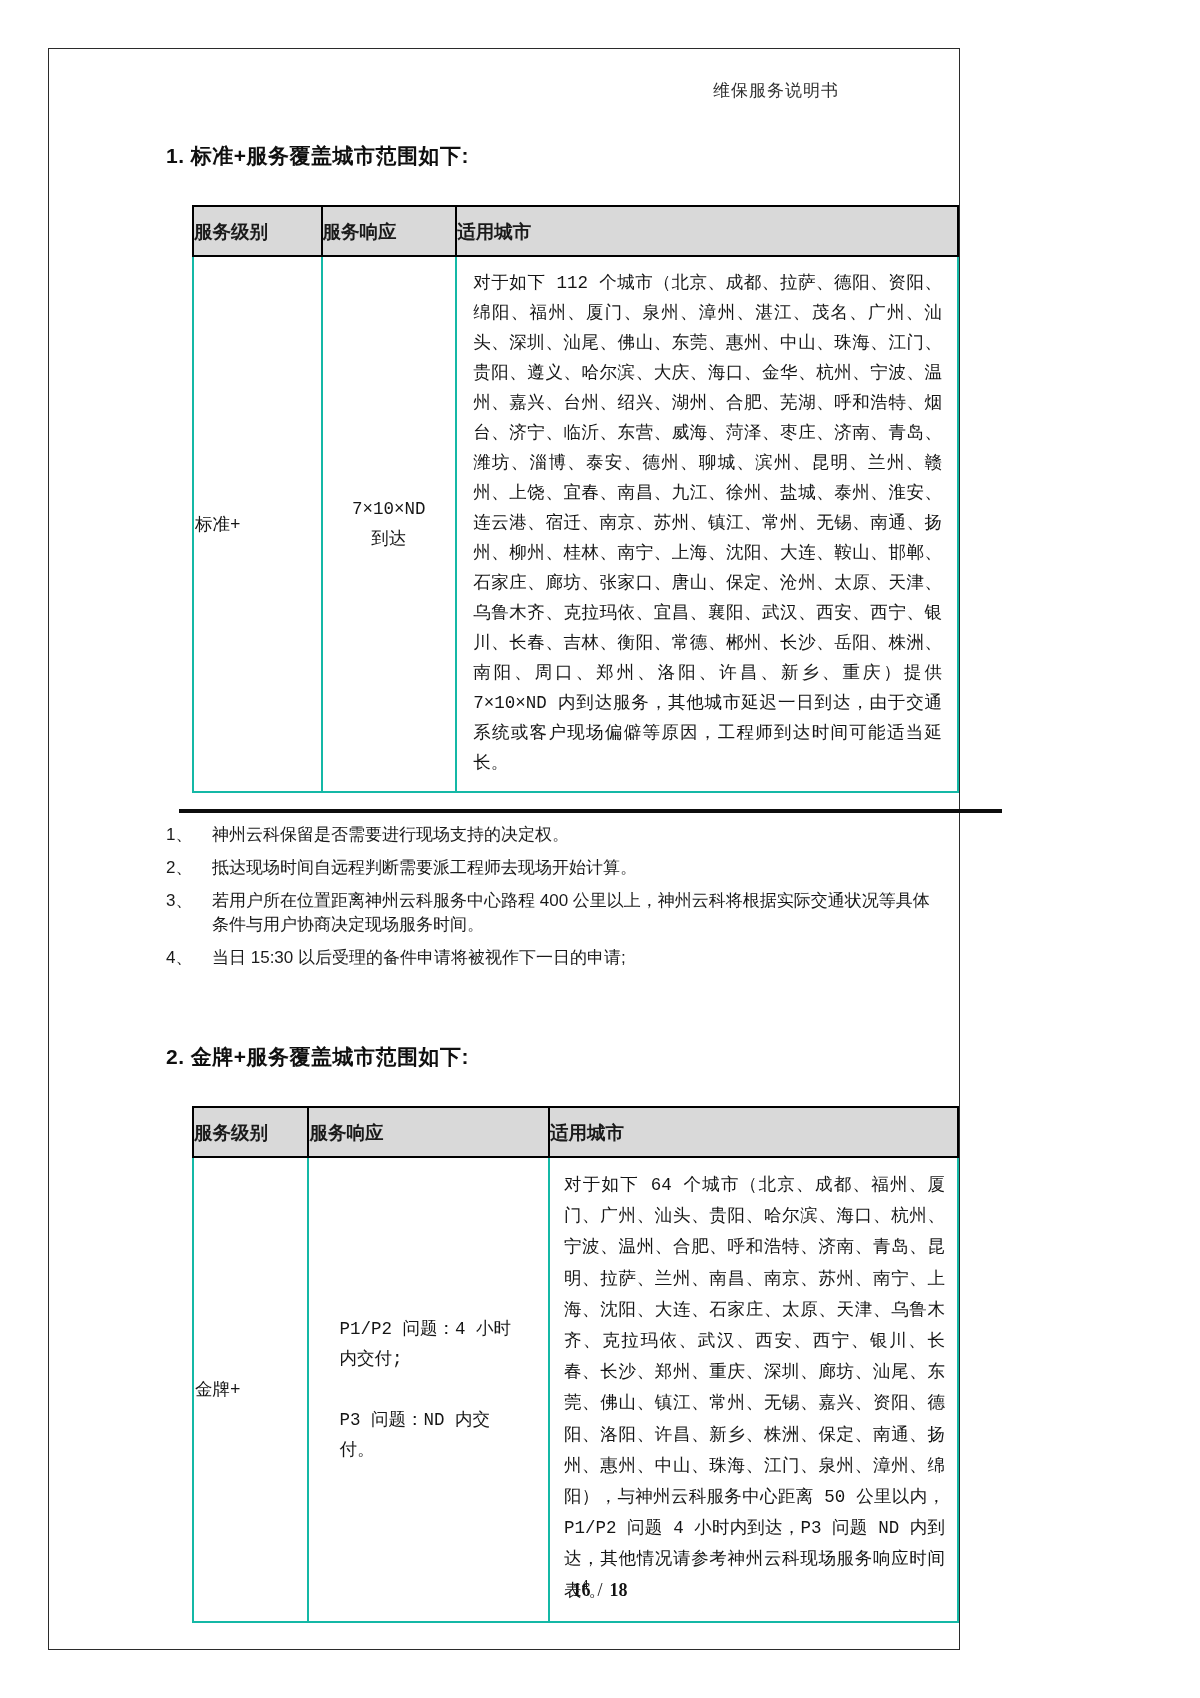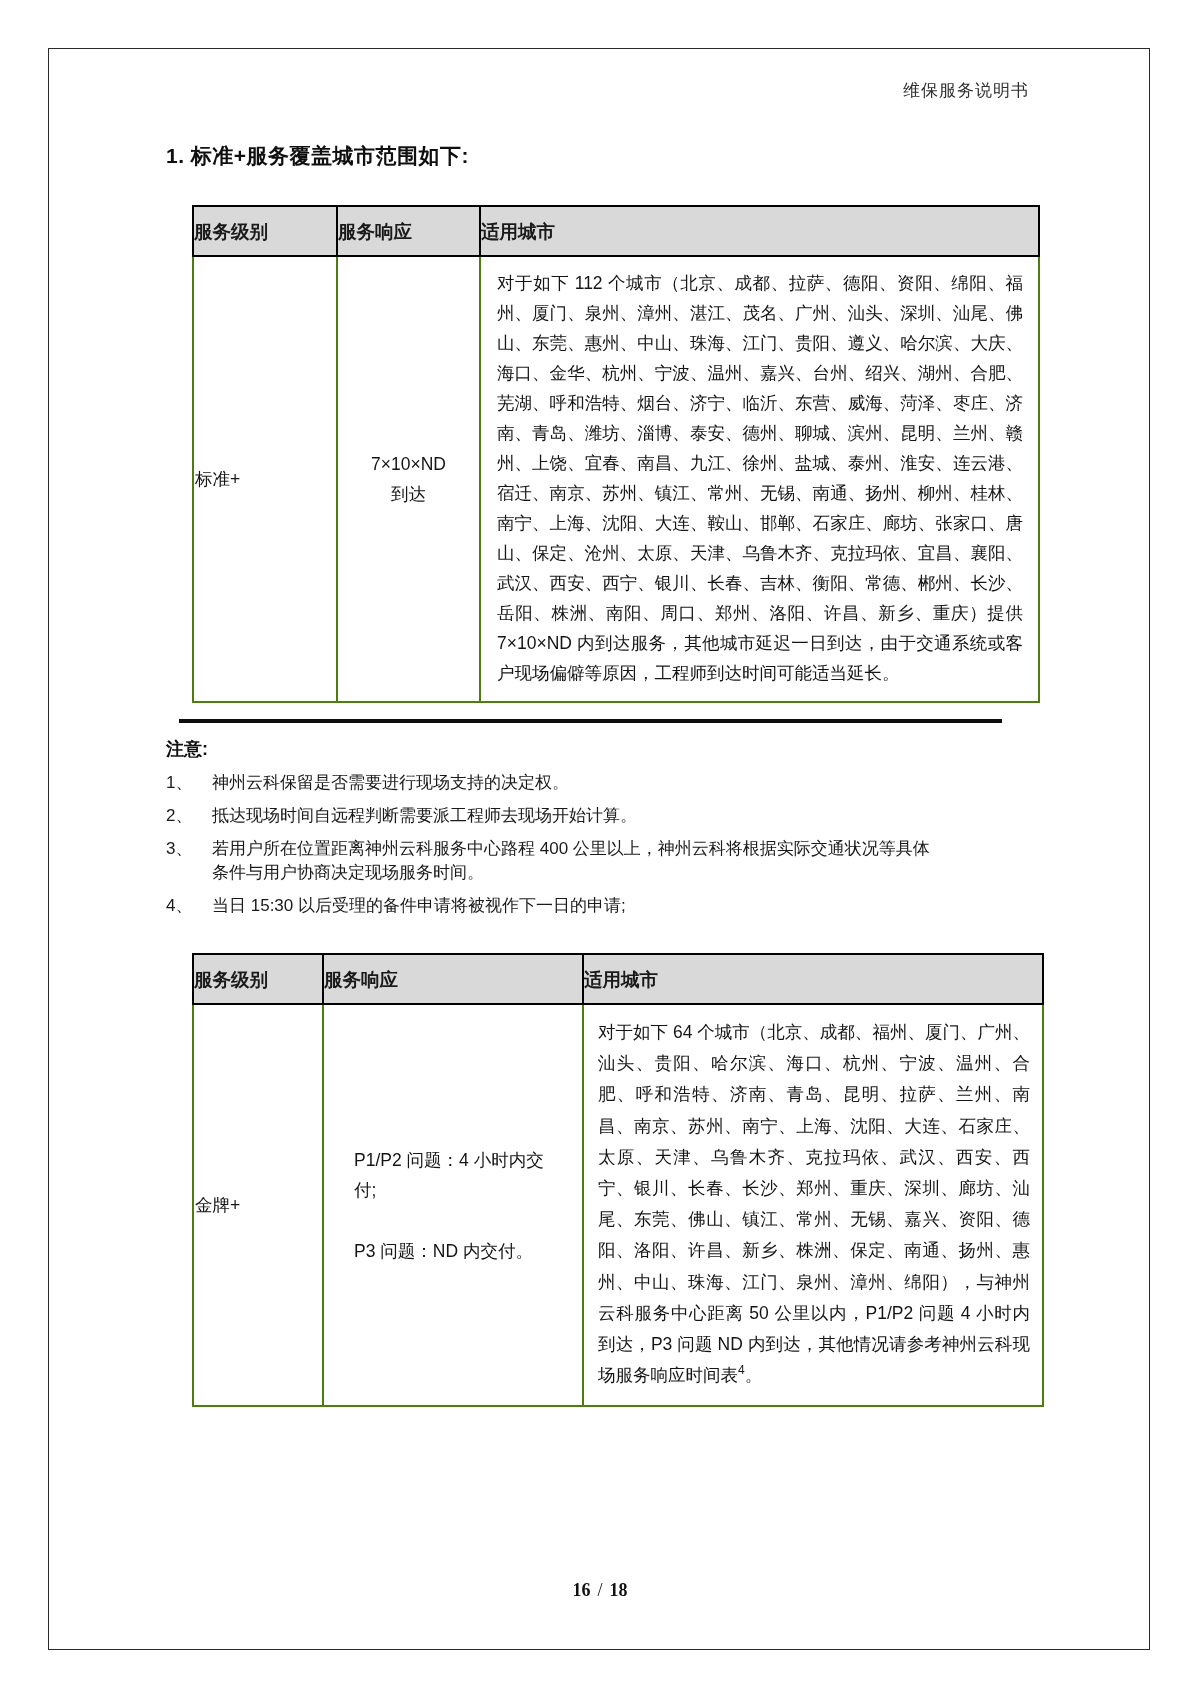--- a/index.html
+++ b/index.html
@@ -9,21 +9,21 @@
     height: 1698px;
     background: #ffffff;
     color: #1a1a1a;
     font-family: "Liberation Sans", "DejaVu Sans", sans-serif;
     overflow: hidden;
   }
   .frame {
     position: absolute;
     left: 48px;
     top: 48px;
-    width: 1102px;
+    width: 912px;
     height: 1602px;
     border: 1px solid #2b2b2b;
     box-sizing: border-box;
   }
   .doc-header {
     margin: 30px 120px 0 0;
     text-align: right;
     font-family: "Liberation Serif", "DejaVu Serif", serif;
     font-size: 17px;
     color: #2f2f2f;
@@ -47,24 +47,25 @@
     background: #d9d9d9;
     border: 2px solid #000;
     font-size: 18.5px;
     font-weight: bold;
     height: 48px;
     text-align: left;
     vertical-align: middle;
     padding: 0;
   }
   table.svc td {
-    border: 2px solid #4d7c0f;
+    border: 2px solid #14b8a6;
     font-size: 17.5px;
     vertical-align: middle;
     color: #151515;
+    font-family: Liberation Mono, monospace;
   }
   td.level-cell { text-align: left; }
   td.resp-cell { text-align: center; }
   .resp-line { line-height: 30px; text-align: center; }
   .resp-para { line-height: 30px; text-align: left; }
   .resp-para.gap { margin-top: 31px; }
   td.cities-cell {
     vertical-align: top;
     text-align: justify;
     padding: 11px 15px 13px 16px;
@@ -149,41 +150,41 @@
           </td>
           <td class="cities-cell">
             <span>对于如下 112 个城市（北京、成都、拉萨、德阳、资阳、绵阳、福州、厦门、泉州、漳州、湛江、茂名、广州、汕头、深圳、汕尾、佛山、东莞、惠州、中山、珠海、江门、贵阳、遵义、哈尔滨、大庆、海口、金华、杭州、宁波、温州、嘉兴、台州、绍兴、湖州、合肥、芜湖、呼和浩特、烟台、济宁、临沂、东营、威海、菏泽、枣庄、济南、青岛、潍坊、淄博、泰安、德州、聊城、滨州、昆明、兰州、赣州、上饶、宜春、南昌、九江、徐州、盐城、泰州、淮安、连云港、宿迁、南京、苏州、镇江、常州、无锡、南通、扬州、柳州、桂林、南宁、上海、沈阳、大连、鞍山、邯郸、石家庄、廊坊、张家口、唐山、保定、沧州、太原、天津、乌鲁木齐、克拉玛依、宜昌、襄阳、武汉、西安、西宁、银川、长春、吉林、衡阳、常德、郴州、长沙、岳阳、株洲、南阳、周口、郑州、洛阳、许昌、新乡、重庆）提供 7×10×ND 内到达服务，其他城市延迟一日到达，由于交通系统或客户现场偏僻等原因，工程师到达时间可能适当延长。</span>
           </td>
         </tr>
       </tbody>
     </table>
 
     <div class="divider"></div>
 
-    <div class="notes-label">注意:</div>
 
     <div class="notes">
       <div class="note-item">
         <span class="note-num">1、</span>
         <span class="note-text">神州云科保留是否需要进行现场支持的决定权。</span>
       </div>
       <div class="note-item">
         <span class="note-num">2、</span>
         <span class="note-text">抵达现场时间自远程判断需要派工程师去现场开始计算。</span>
       </div>
       <div class="note-item">
         <span class="note-num">3、</span>
         <span class="note-text">若用户所在位置距离神州云科服务中心路程 400 公里以上，神州云科将根据实际交通状况等具体条件与用户协商决定现场服务时间。</span>
       </div>
       <div class="note-item">
         <span class="note-num">4、</span>
         <span class="note-text">当日 15:30 以后受理的备件申请将被视作下一日的申请;</span>
       </div>
     </div>
 
+    <div class="sec-title second">2. 金牌+服务覆盖城市范围如下:</div>
 
     <table class="svc t2">
       <colgroup>
         <col style="width:130px">
           <col style="width:260px">
           <col style="width:460px">
       </colgroup>
       <thead>
         <tr>
           <th>服务级别</th>

